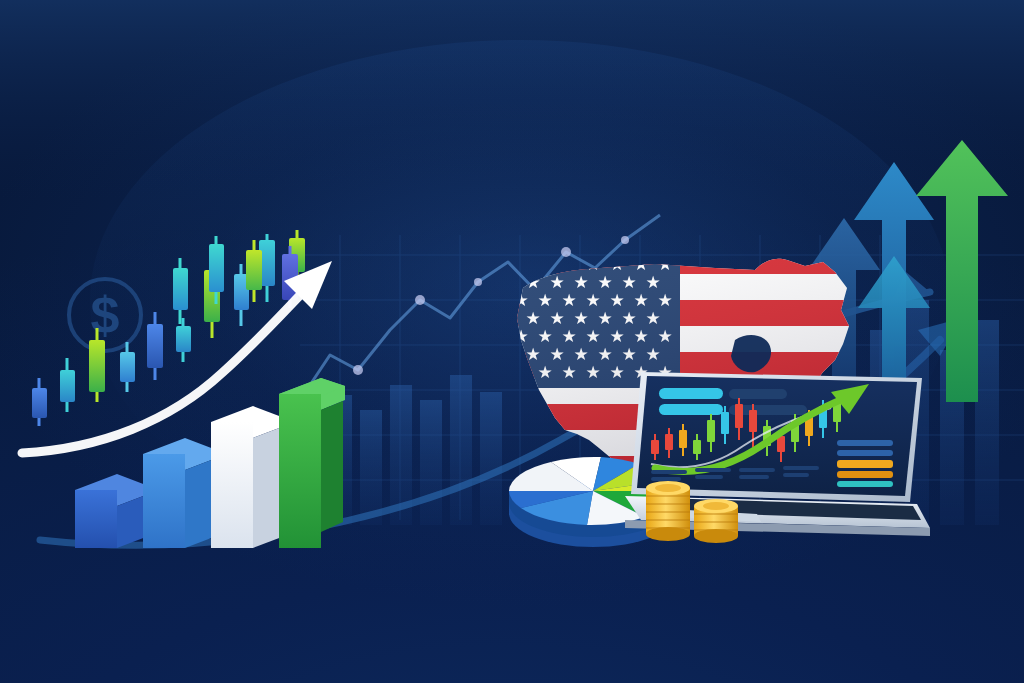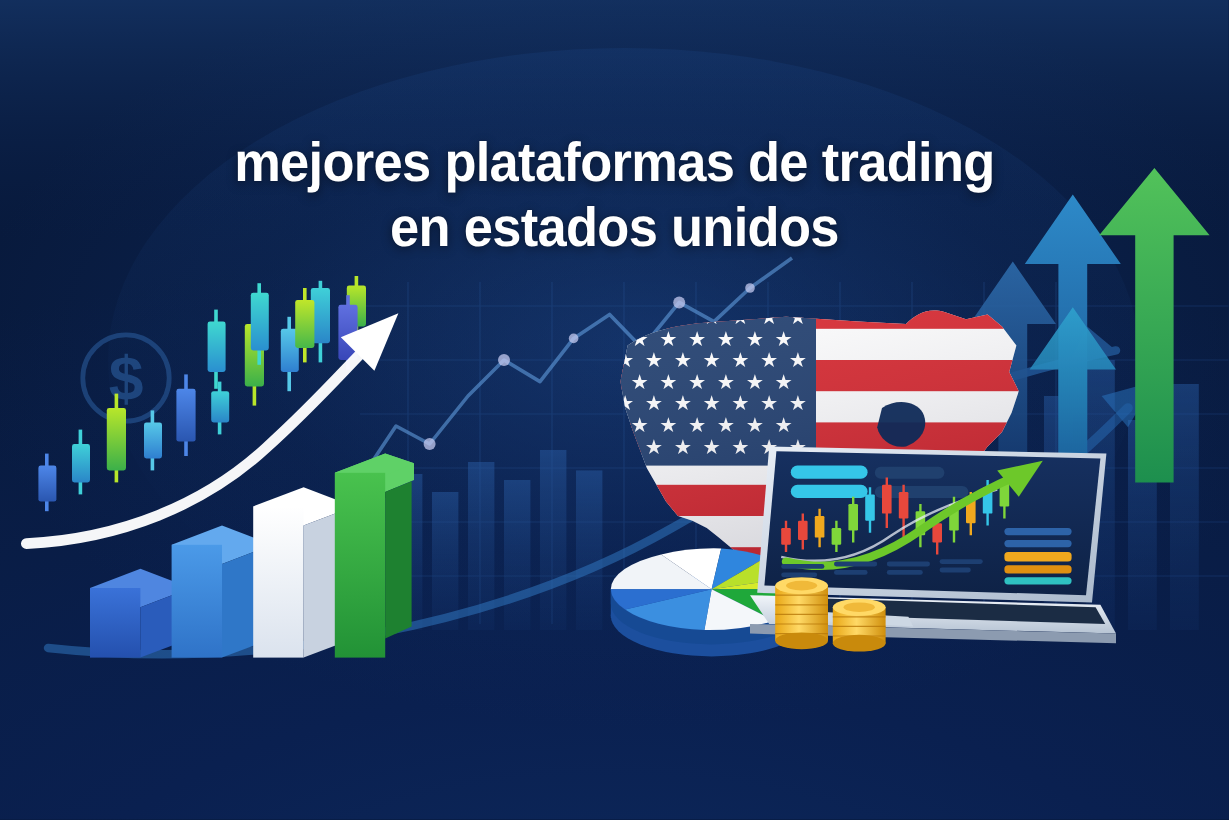--- a/index.html
+++ b/index.html
@@ -563,18 +563,14 @@
             <line x1="56" y1="54" x2="100" y2="54"></line>
           <line x1="56" y1="62" x2="100" y2="62"></line>
         </g>
         <ellipse cx="78" cy="68" rx="22" ry="7" fill="#c98a0c"></ellipse>
         <ellipse cx="78" cy="38" rx="22" ry="7" fill="#ffd966"></ellipse>
         <ellipse cx="78" cy="38" rx="13" ry="4" fill="#f0b939"></ellipse>
       </g>
     </svg>
   </div>
 
-  <div id="title-block">
-    <span class="title-line l1">mejores plataformas de trading</span>
-    <span class="title-line l2">en estados unidos</span>
-  </div>
 
 </div>
 
 </body></html>

